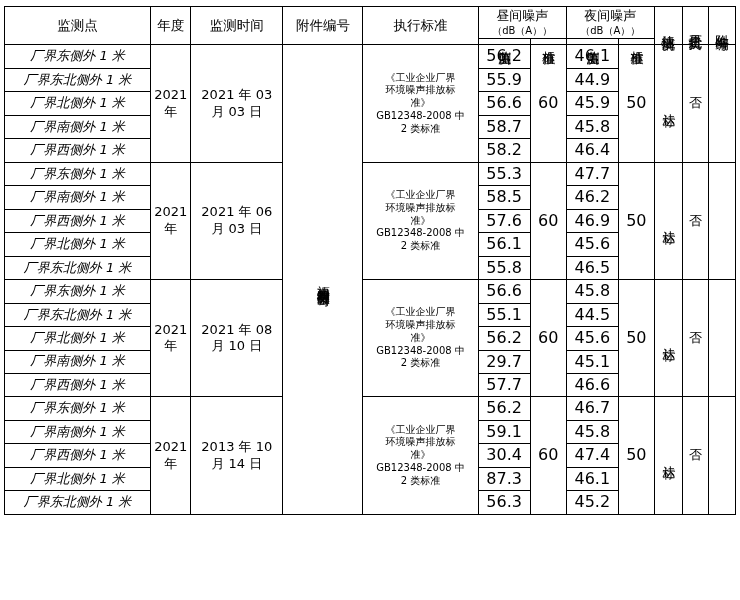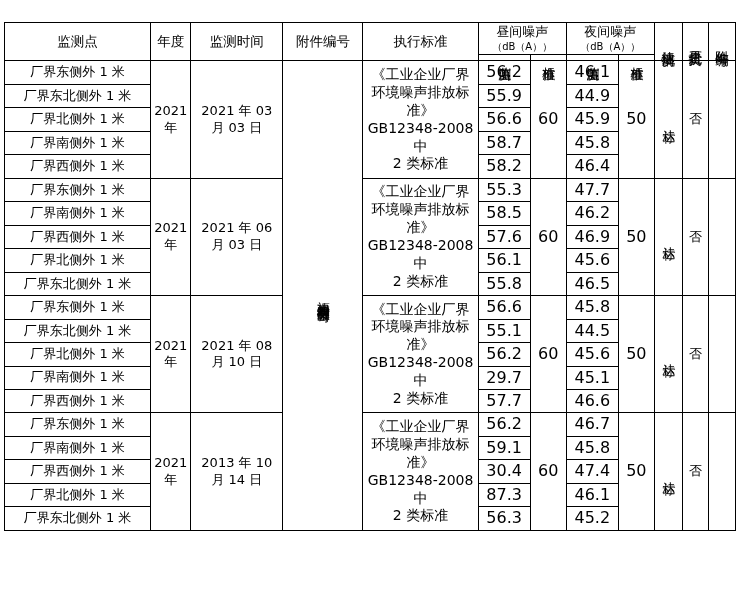--- a/index.html
+++ b/index.html
@@ -17,21 +17,21 @@
   #sheet {
     position: relative;
     width: 740px;
     height: 600px;
   }
   table.noise-table {
     border-collapse: collapse;
     table-layout: fixed;
     width: 732px;
     margin-left: 4px;
-    margin-top: 22px;
+    margin-top: 6px;
     font-size: 13px;
   }
   table.noise-table td,
   table.noise-table th {
     border: 1px solid #000;
     padding: 1px 2px;
     text-align: center;
     vertical-align: middle;
     font-weight: normal;
     line-height: 1.28;
@@ -52,23 +52,24 @@
     display: flex;
     align-items: center;
     justify-content: center;
     height: 100%;
   }
   .pt {
     text-align: left;
     padding-left: 4px;
     font-size: 13px;
     white-space: nowrap;
+    font-style: italic;
   }
   .std {
-    font-size: 14px;
+    font-size: 10px;
     line-height: 1.45;
     padding: 2px 3px;
     text-align: center;
   }
   .val {
     font-size: 16px;
   }
   .pad-hdr {
     font-size: 13px;
     line-height: 1.3;

